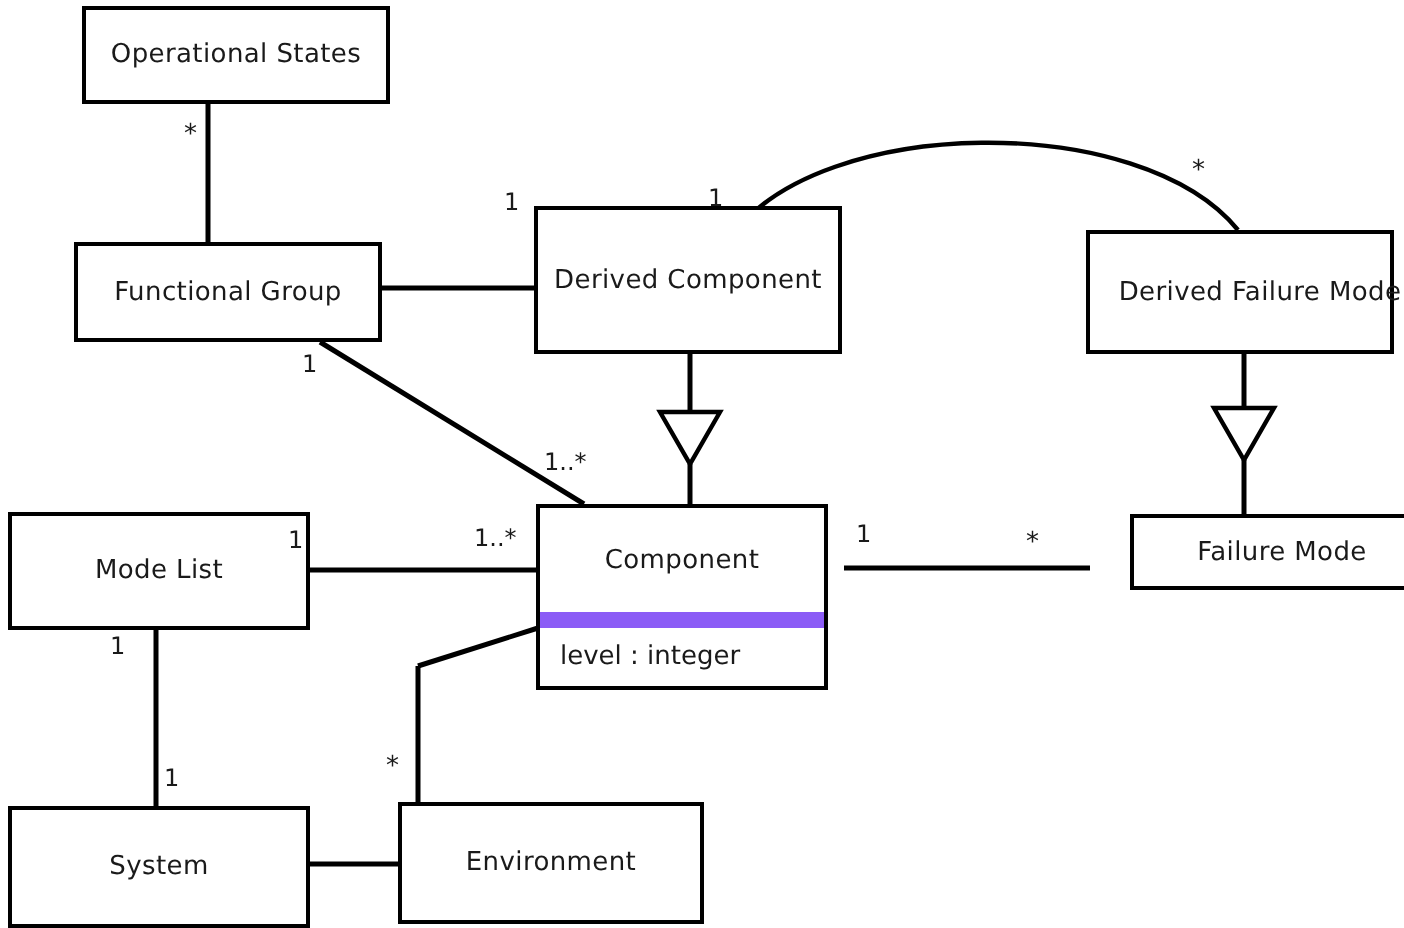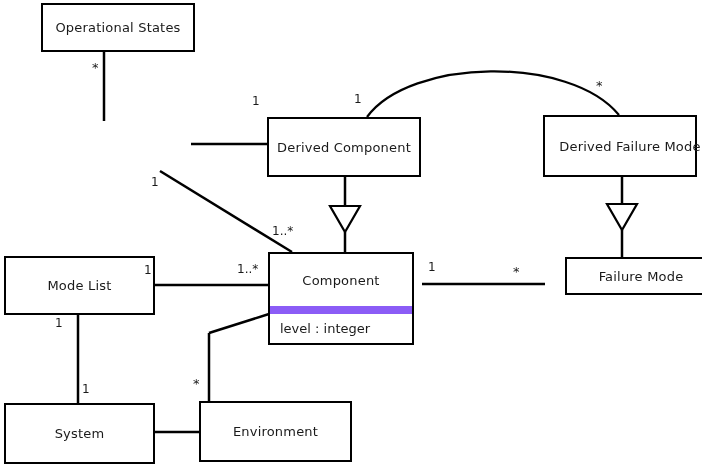--- a/index.html
+++ b/index.html
@@ -97,22 +97,25 @@
     <line x1="155" y1="432" x2="199" y2="432" stroke="#000000" stroke-width="2.5"></line>
 
     <line x1="209" y1="401" x2="209" y2="333" stroke="#000000" stroke-width="2.5"></line>
     <line x1="209" y1="333" x2="269" y2="314" stroke="#000000" stroke-width="2.5"></line>
   </svg>
 
   <div class="uml-class" style="left:41px; top:3px; width:154px; height:49px;">
     <div class="uml-name">Operational States</div>
   </div>
 
+  <div class="uml-class" style="left:37px; top:121px; width:154px; height:50px;">
+    <div class="uml-name">Functional Group</div>
+  </div>
 
-  <div class="uml-class" style="left:267px; top:117px; width:154px; height:60px;">
+  <div class="uml-class" style="left:267px; top:103px; width:154px; height:74px;">
     <div class="uml-name">Derived Component</div>
   </div>
 
   <div class="uml-class" style="left:543px; top:115px; width:154px; height:62px;padding-left:20px;">
     <div class="uml-name">Derived Failure Mode</div>
   </div>
 
   <div class="uml-class" style="left:4px; top:256px; width:151px; height:59px;">
     <div class="uml-name">Mode List</div>
   </div>

